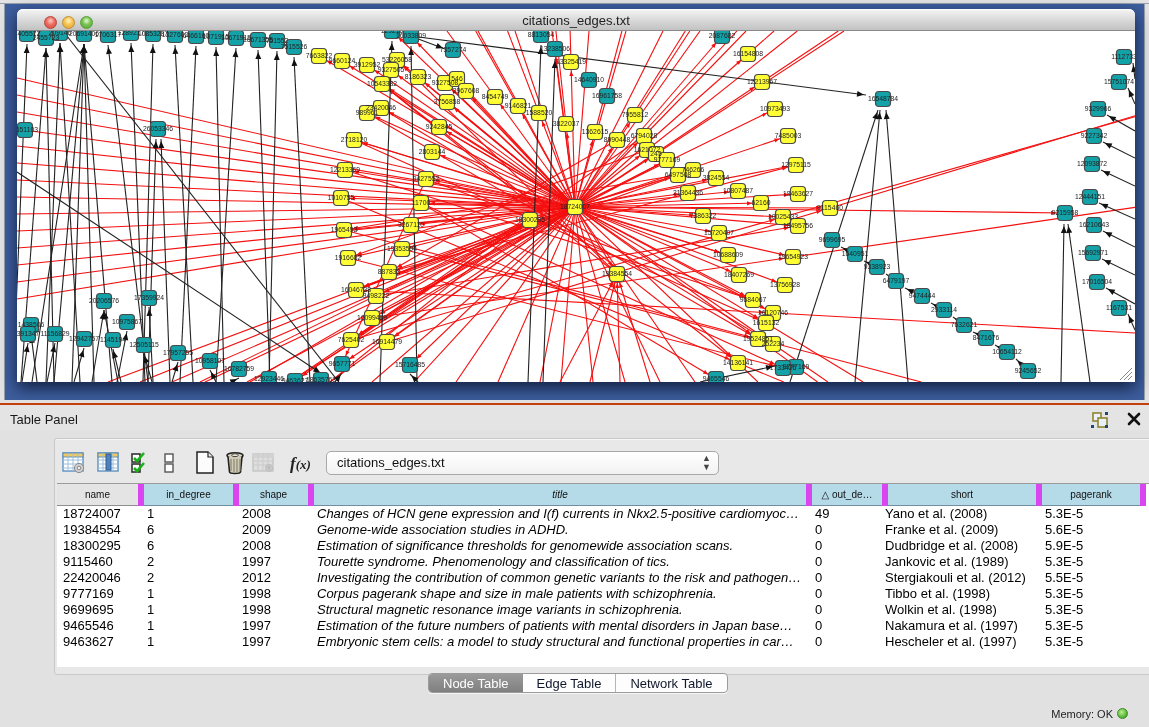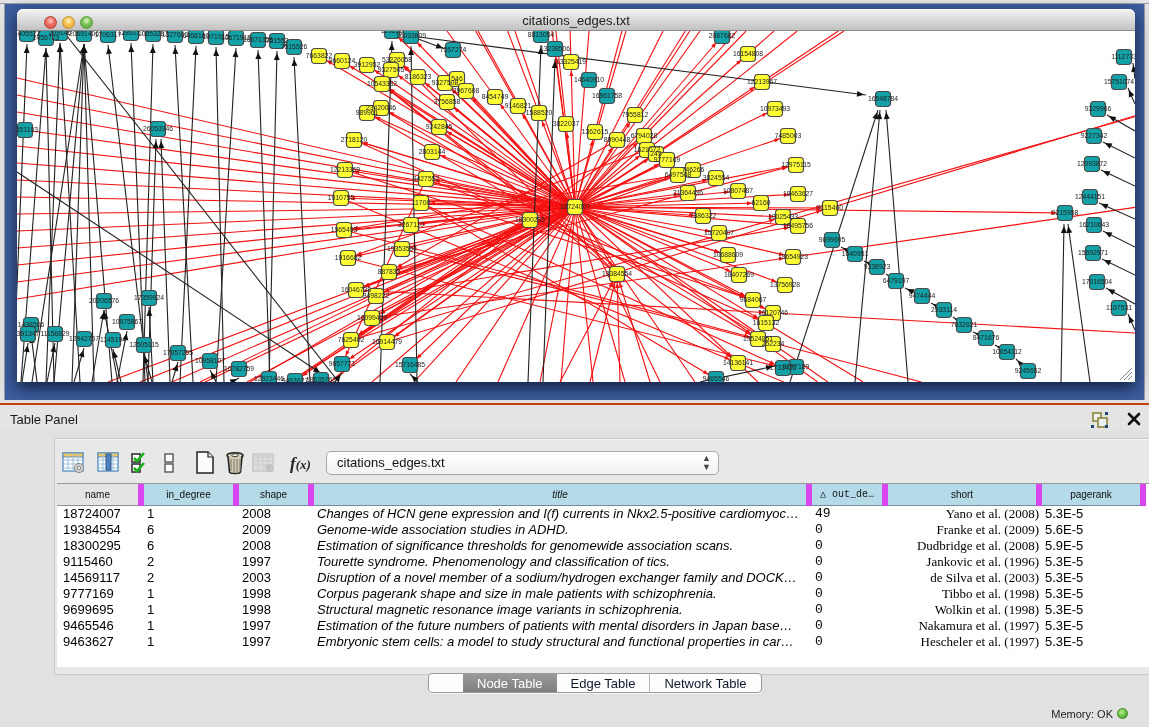--- a/index.html
+++ b/index.html
@@ -31,26 +31,26 @@
 #combo { position:absolute; left:271px; top:12px; width:393px; height:24px; background:linear-gradient(#fff,#f2f2f2);
   border:1px solid #a9a9a9; border-radius:5px; font-size:13px; color:#111; line-height:22px; padding-left:10px; }
 #combo .arr { position:absolute; right:7px; top:2px; font-size:9px; color:#444; line-height:9px; text-align:center; }
 #tblwrap { position:absolute; left:2px; top:44px; width:1119px; height:184px; background:#fff; overflow:hidden;
   border-top:1px solid #9a9a9a; }
 table { border-collapse:collapse; table-layout:fixed; width:1076px; font-size:13px; }
 th { background:#b5dae8; font-weight:normal; font-size:10px; color:#111; height:21px;
    border-right:6px solid #d946ef; border-bottom:1px solid #6f8f9f; text-align:center; padding:0; overflow:hidden; white-space:nowrap;}
 th.c-name { background:#e4e4e4; border-bottom:1px solid #8f8f8f; }
 td { height:16px; padding:0 0 0 6px; font-size:13px; color:#000; white-space:nowrap; overflow:hidden; }
-td.c-short { text-align:right; padding:0;font-family:Liberation Serif, serif; }
+td.c-short { text-align:left; padding:0; }
 .c-name { width:84px; } .c-ind { width:95px; } .c-year { width:75px; }
-.c-title { width:498px;font-style:italic; } .c-out { width:76px;font-family:Liberation Mono, monospace; } .c-short { width:154px; } .c-pr { width:104px; }
+.c-title { width:498px;font-style:italic; } .c-out { width:76px; } .c-short { width:154px; } .c-pr { width:104px; }
 #vthumb { position:absolute; right:9px; top:71px; width:8px; height:17px; background:#c6c6c6; border:1px solid #aaa; border-radius:4px; }
 
-#tabs { position:absolute; left:428px; top:273px; height:20px; display:flex; border:1px solid #9b9b9b; border-radius:4px; overflow:hidden; background:#fdfdfd; box-shadow:0 1px 0 rgba(255,255,255,.7);padding-left:34px;}
+#tabs { position:absolute; left:428px; top:273px; height:20px; display:flex; border:1px solid #9b9b9b; border-radius:4px; overflow:hidden; background:#fdfdfd; box-shadow:0 1px 0 rgba(255,255,255,.7);}
 #tabs div { font-size:13px; padding:1px 14px 0; line-height:18px; color:#0f172a; }
 #tabs .sel { background:linear-gradient(#9a9a9a,#7f7f7f); color:#fff; }
 #tabs .sep { border-left:1px solid #b5b5b5;text-align:center; }
 
 #status { position:absolute; right:36px; top:308px; font-size:11px; color:#222;margin-left:20px; }
 #memdot { position:absolute; right:21px; top:308px; width:11px; height:11px; border-radius:50%;
   background:radial-gradient(circle at 40% 35%, #b8f08c, #4fae2f 70%); border:1px solid #3c8a22; }
 .icon { position:absolute; top:0; }
 </style></head>
 <body>
@@ -898,31 +898,31 @@
                 <td class="c-out">0</td>
                 <td class="c-short">Dudbridge et al. (2008)</td>
                 <td class="c-pr">5.9E-5</td>
               </tr>
 <tr>
                 <td class="c-name">9115460</td>
                 <td class="c-ind">2</td>
                 <td class="c-year">1997</td>
                 <td class="c-title">Tourette syndrome. Phenomenology and classification of tics.</td>
                 <td class="c-out">0</td>
-                <td class="c-short">Jankovic et al. (1996)</td>
+                <td class="c-short">Jankovic et al. (1989)</td>
                 <td class="c-pr">5.3E-5</td>
               </tr>
 <tr>
-                <td class="c-name">14569117</td>
+                <td class="c-name">22420046</td>
                 <td class="c-ind">2</td>
-                <td class="c-year">2003</td>
-                <td class="c-title">Disruption of a novel member of a sodium/hydrogen exchanger family and DOCK…</td>
+                <td class="c-year">2012</td>
+                <td class="c-title">Investigating the contribution of common genetic variants to the risk and pathogen…</td>
                 <td class="c-out">0</td>
-                <td class="c-short">de Silva et al. (2003)</td>
-                <td class="c-pr">5.3E-5</td>
+                <td class="c-short">Stergiakouli et al. (2012)</td>
+                <td class="c-pr">5.5E-5</td>
               </tr>
 <tr>
                 <td class="c-name">9777169</td>
                 <td class="c-ind">1</td>
                 <td class="c-year">1998</td>
                 <td class="c-title">Corpus pagerank shape and size in male patients with schizophrenia.</td>
                 <td class="c-out">0</td>
                 <td class="c-short">Tibbo et al. (1998)</td>
                 <td class="c-pr">5.3E-5</td>
               </tr>

